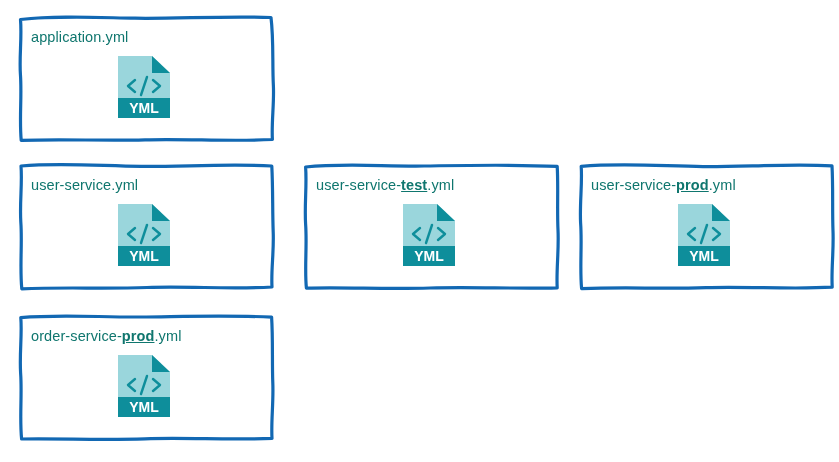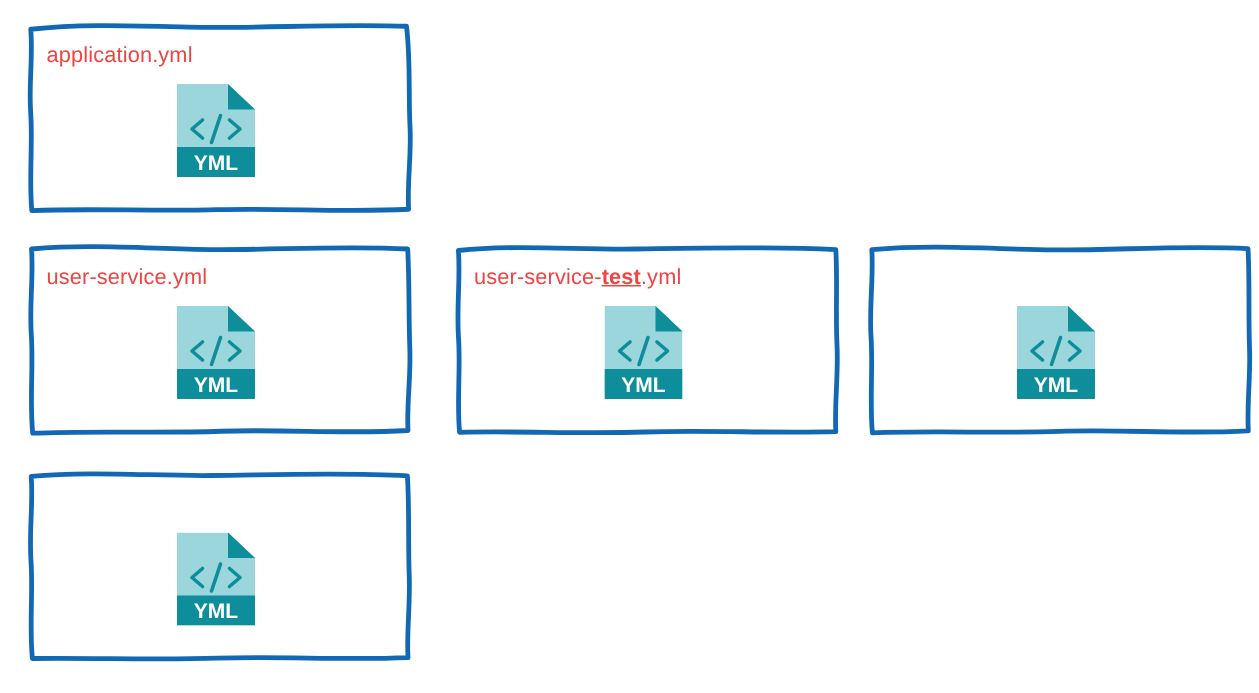--- a/index.html
+++ b/index.html
@@ -36,21 +36,21 @@
     height: 100%;
     pointer-events: none;
   }
 
   .card-label {
     position: absolute;
     left: 14px;
     top: 16px;
     font-size: 14.5px;
     line-height: 18px;
-    color: #ef4444;
+    color: #0f766e;
     letter-spacing: 0.1px;
     white-space: nowrap;
   }
   .card-label b {
     font-weight: 700;
     text-decoration: underline;
   }
 
   .yml-icon {
     position: absolute;
@@ -153,20 +153,23 @@
     </div>
   </div>
 
   <div class="card card-r2c3">
     <svg class="card-border" viewBox="0 0 259 132" preserveAspectRatio="none" xmlns="http://www.w3.org/2000/svg">
       <path d="M4.2,6.4 C46,2.8 86,6.2 126,6.6 C166,7.0 212,3.4 255.0,5.8
                C256.2,27 255.2,49 256.0,71 C256.8,91 254.2,109 255.2,127.2
                C213,129.6 171,126.2 129,127.6 C87,129.0 45,127.0 4.6,128.6
                C2.6,107 5.2,85 3.6,63 C2.6,43 5.4,24 4.2,6.4 Z" fill="none" stroke="#1268B3" stroke-width="3.2" stroke-linecap="round" stroke-linejoin="round"></path>
     </svg>
+    <div class="card-label">
+      <span>user-service-</span><b>prod</b><span>.yml</span>
+    </div>
     <div class="yml-icon icon-pos">
       <svg viewBox="0 0 52 62" xmlns="http://www.w3.org/2000/svg">
         <path d="M0,0 H34 L52,17 V62 H0 Z" fill="#9AD6DC"></path>
         <path d="M34,0 L52,17 H34 Z" fill="#0E8E9B"></path>
         <rect x="0" y="42" width="52" height="20" fill="#0E8E9B"></rect>
         <g fill="none" stroke="#0E8E9B" stroke-width="2.4" stroke-linecap="round" stroke-linejoin="round">
           <polyline points="17,24 10,30 17,36"></polyline>
           <polyline points="35,24 42,30 35,36"></polyline>
           <line x1="29" y1="21" x2="23" y2="39"></line>
         </g>
@@ -175,20 +178,23 @@
     </div>
   </div>
 
   <div class="card card-r3c1">
     <svg class="card-border" viewBox="0 0 259 132" preserveAspectRatio="none" xmlns="http://www.w3.org/2000/svg">
       <path d="M3.8,6.6 C44,3.0 84,6.4 124,6.0 C164,5.6 212,3.8 254.6,6.2
                C256.0,28 255.0,50 255.8,72 C256.6,92 254.0,110 255.0,127.4
                C212,129.2 170,126.4 128,127.8 C86,129.2 44,127.4 4.6,128.0
                C2.4,106 5.2,84 3.6,62 C2.4,42 5.2,24 3.8,6.6 Z" fill="none" stroke="#1268B3" stroke-width="3.2" stroke-linecap="round" stroke-linejoin="round"></path>
     </svg>
+    <div class="card-label">
+      <span>order-service-</span><b>prod</b><span>.yml</span>
+    </div>
     <div class="yml-icon icon-pos">
       <svg viewBox="0 0 52 62" xmlns="http://www.w3.org/2000/svg">
         <path d="M0,0 H34 L52,17 V62 H0 Z" fill="#9AD6DC"></path>
         <path d="M34,0 L52,17 H34 Z" fill="#0E8E9B"></path>
         <rect x="0" y="42" width="52" height="20" fill="#0E8E9B"></rect>
         <g fill="none" stroke="#0E8E9B" stroke-width="2.4" stroke-linecap="round" stroke-linejoin="round">
           <polyline points="17,24 10,30 17,36"></polyline>
           <polyline points="35,24 42,30 35,36"></polyline>
           <line x1="29" y1="21" x2="23" y2="39"></line>
         </g>

